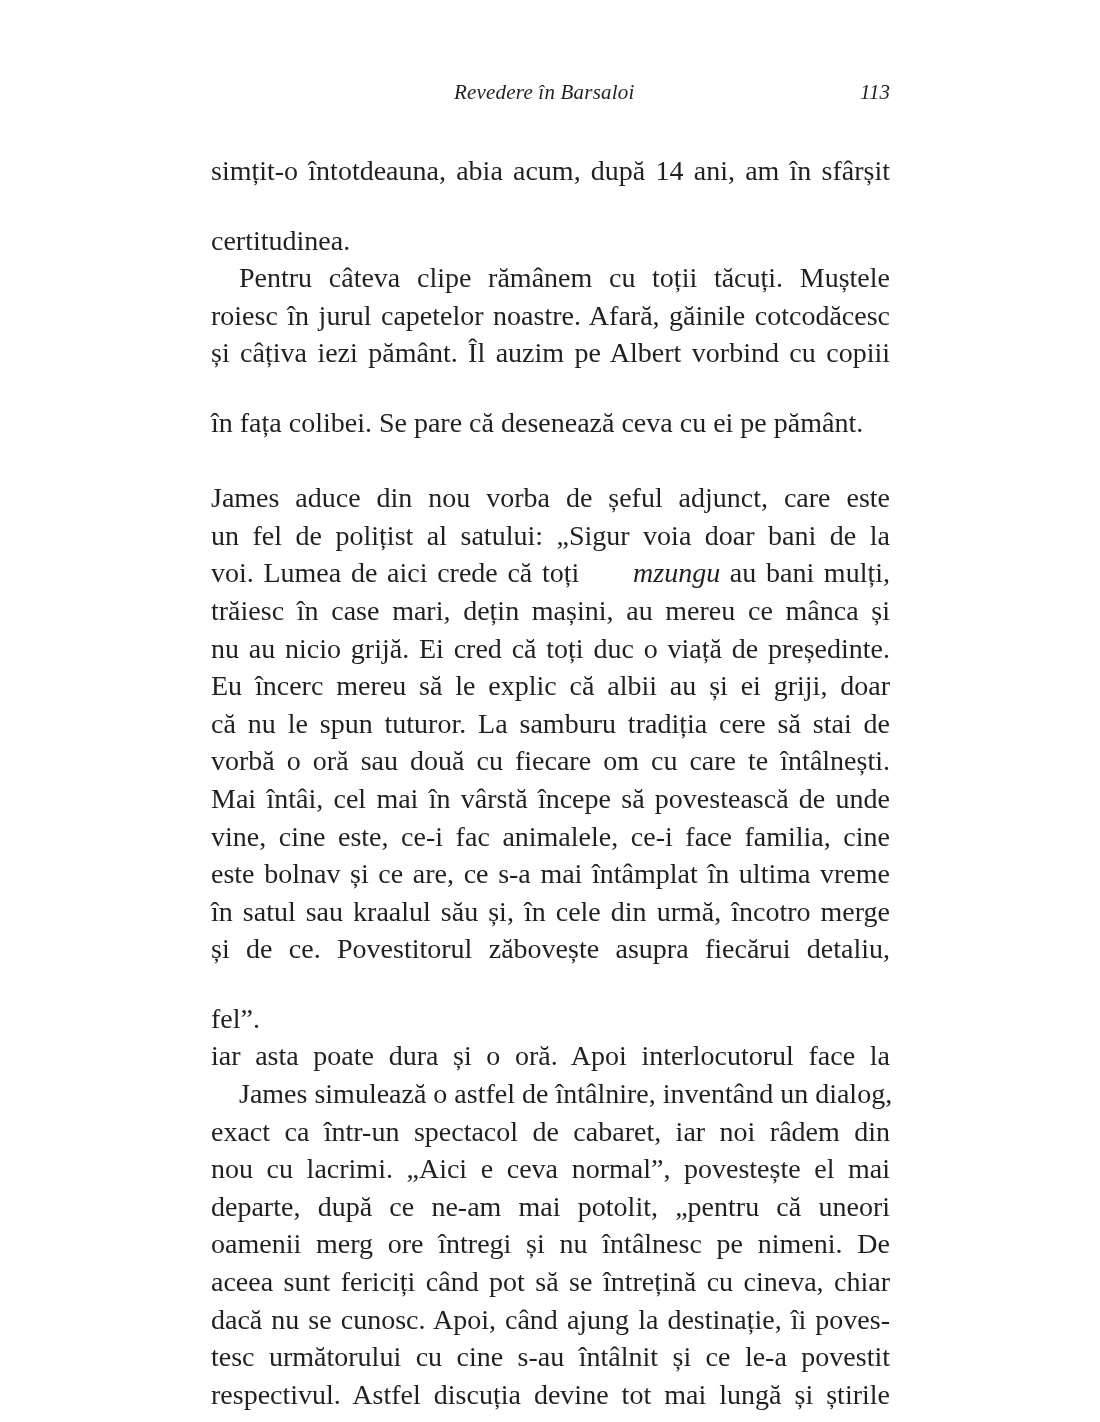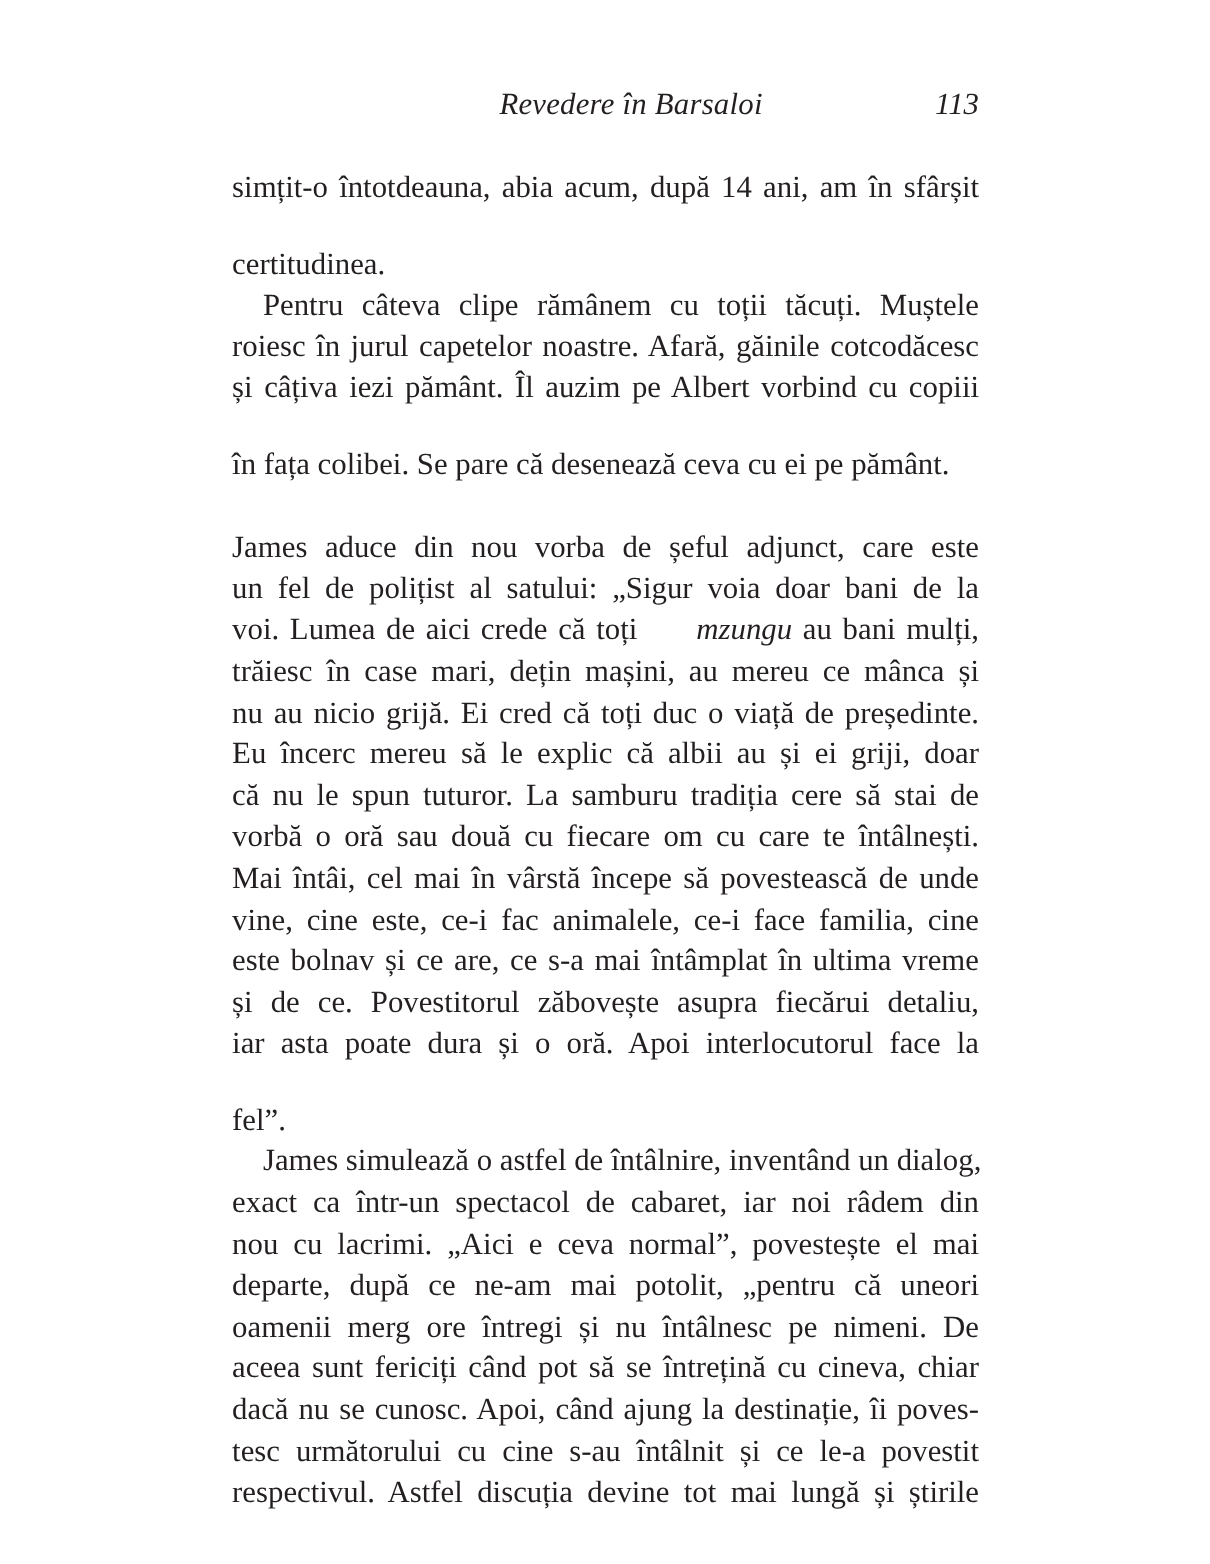--- a/index.html
+++ b/index.html
@@ -14,21 +14,21 @@
     overflow: hidden;
     font-family: "Liberation Serif", "DejaVu Serif", serif;
     color: #231f20;
   }
   .running-head {
     position: absolute;
     top: 78px;
     left: 211px;
     width: 679px;
     height: 36px;
-    font-size: 28px;
+    font-size: 21px;
   }
   .running-title {
     position: absolute;
     left: 243px;
     top: 2px;
     font-style: italic;
     letter-spacing: 0.2px;
   }
   .page-number {
     position: absolute;
@@ -94,23 +94,24 @@
     <span class="line">un fel de polițist al satului: „Sigur voia doar bani de la</span>
     <span class="line"><span>voi. Lumea de aici crede că toți </span><em>mzungu</em><span> au bani mulți,</span></span>
     <span class="line">trăiesc în case mari, dețin mașini, au mereu ce mânca și</span>
     <span class="line">nu au nicio grijă. Ei cred că toți duc o viață de președinte.</span>
     <span class="line">Eu încerc mereu să le explic că albii au și ei griji, doar</span>
     <span class="line">că nu le spun tuturor. La samburu tradiția cere să stai de</span>
     <span class="line">vorbă o oră sau două cu fiecare om cu care te întâlnești.</span>
     <span class="line">Mai întâi, cel mai în vârstă începe să povestească de unde</span>
     <span class="line">vine, cine este, ce-i fac animalele, ce-i face familia, cine</span>
     <span class="line">este bolnav și ce are, ce s-a mai întâmplat în ultima vreme</span>
+    <span class="line">în satul sau kraalul său și, în cele din urmă, încotro merge</span>
     <span class="line">și de ce. Povestitorul zăbovește asupra fiecărui detaliu,</span>
+    <span class="line last">fel”.</span>
     <span class="line">iar asta poate dura și o oră. Apoi interlocutorul face la</span>
-    <span class="line last">fel”.</span>
   </div>
 
   <div>
     <span class="line indent">James simulează o astfel de întâlnire, inventând un dialog,</span>
     <span class="line">exact ca într-un spectacol de cabaret, iar noi râdem din</span>
     <span class="line">nou cu lacrimi. „Aici e ceva normal”, povestește el mai</span>
     <span class="line">departe, după ce ne-am mai potolit, „pentru că uneori</span>
     <span class="line">oamenii merg ore întregi și nu întâlnesc pe nimeni. De</span>
     <span class="line">aceea sunt fericiți când pot să se întrețină cu cineva, chiar</span>
     <span class="line">dacă nu se cunosc. Apoi, când ajung la destinație, îi poves-</span>

